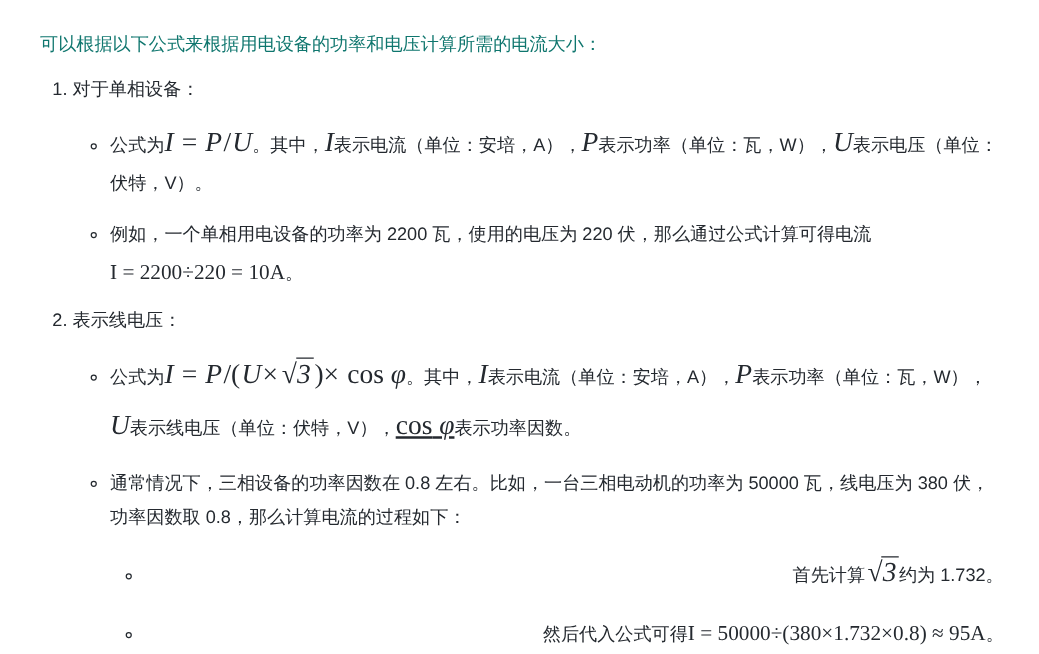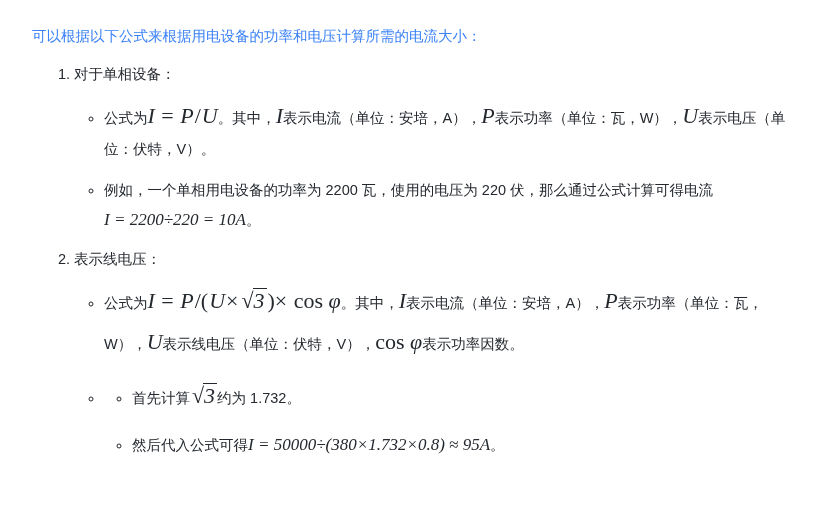--- a/index.html
+++ b/index.html
@@ -14,25 +14,25 @@
     font-family: "Liberation Sans", sans-serif;
     color: #24292f;
   }
   .page {
     padding: 26px 28px 0 32px;
     box-sizing: border-box;
   }
   .intro {
     font-size: 14.5px;
     line-height: 1.5;
-    color: #3b82f6;
+    color: #0f766e;
     margin-bottom: 14px;
   }
   ol.lvl1 {
-    margin: 16px;
+    margin: 0;
     padding-left: 26px;
     list-style-type: decimal;
   }
   ol.lvl1 > li {
     font-size: 14.5px;
     line-height: 1.5;
     margin-bottom: 6px;
   }
   ol.lvl1 > li::marker {
     color: #24292f;
@@ -44,20 +44,21 @@
   }
   ul.lvl2 > li {
     font-size: 14.5px;
     line-height: 1.85;
     margin-bottom: 14px;
   }
   ul.lvl3 {
     margin: 10px 0 0 0;
     padding-left: 28px;
     list-style-type: circle;
+    text-align: right;
   }
   ul.lvl3 > li {
     font-size: 14.5px;
     line-height: 1.85;
     margin-bottom: 12px;
   }
   .math {
     font-family: "Liberation Serif", serif;
     font-style: italic;
     font-size: 22px;
@@ -66,42 +67,41 @@
   .math .up {
     font-style: normal;
   }
   .math .op {
     font-style: normal;
     padding: 0 1px;
   }
   .block-math {
     display: inline-block;
     font-family: "Liberation Serif", serif;
-    font-style: italic;
     font-size: 17px;
     white-space: nowrap;
   }
   .sqrt {
     display: inline-block;
     position: relative;
     font-style: normal;
     padding-left: 2px;
   }
   .sqrt > .radic {
     font-style: normal;
   }
   .sqrt > .rad {
     border-top: 1px solid #24292f;
     padding: 0 2px 0 1px;
     margin-left: -1px;
     font-style: italic;
     display: inline-block;
     line-height: 1.05;
   }
-  .nowrap { white-space: nowrap; }
+  .nowrap { white-space: nowrap; text-decoration: underline; }
 </style>
 </head>
 <body>
 
 <div class="page">
 
   <div class="intro">可以根据以下公式来根据用电设备的功率和电压计算所需的电流大小：</div>
 
   <ol class="lvl1">
 
@@ -118,20 +118,21 @@
       </ul>
     </li>
 
     <li>
       <span>表示线电压：</span>
       <ul class="lvl2">
         <li>
           <span>公式为</span><span class="math">I<span class="op"> = </span>P<span class="op">/(</span>U<span class="op">×</span><span class="sqrt"><span class="radic">√</span><span class="rad">3</span></span><span class="op">)×</span> <span class="up">cos</span> <span>φ</span></span><span>。其中，</span><span class="math">I</span><span>表示电流（单位：安培，A），</span><span class="math">P</span><span>表示功率（单位：瓦，W），</span><span class="math">U</span><span>表示线电压（单位：伏特，V），</span><span class="math nowrap"><span class="up">cos</span> φ</span><span>表示功率因数。</span>
         </li>
         <li>
+          <span>通常情况下，三相设备的功率因数在 0.8 左右。比如，一台三相电动机的功率为 50000 瓦，线电压为 380 伏，功率因数取 0.8，那么计算电流的过程如下：</span>
           <ul class="lvl3">
             <li>
               <span>首先计算</span><span class="math"><span class="sqrt"><span class="radic">√</span><span class="rad">3</span></span></span><span>约为 1.732。</span>
             </li>
             <li>
               <span>然后代入公式可得</span><span class="block-math">I<span class="op"> = </span>50000<span class="op">÷(</span>380<span class="op">×</span>1.732<span class="op">×</span>0.8<span class="op">) ≈ </span>95<span>A</span></span><span>。</span>
             </li>
           </ul>
         </li>
       </ul>

